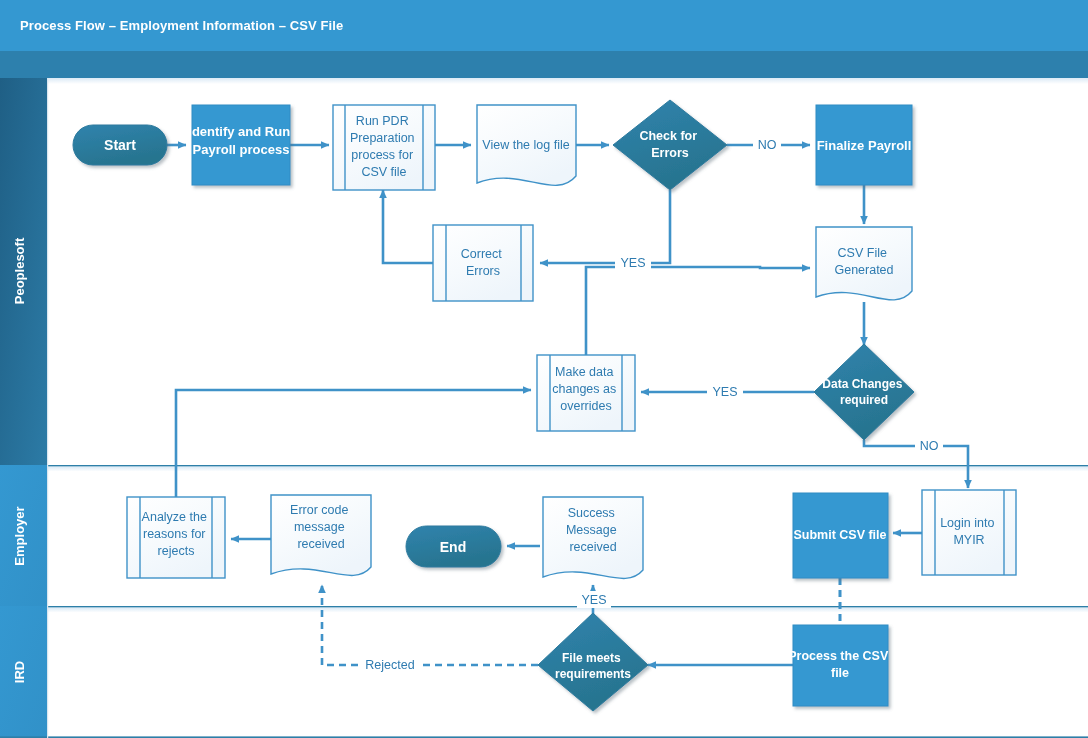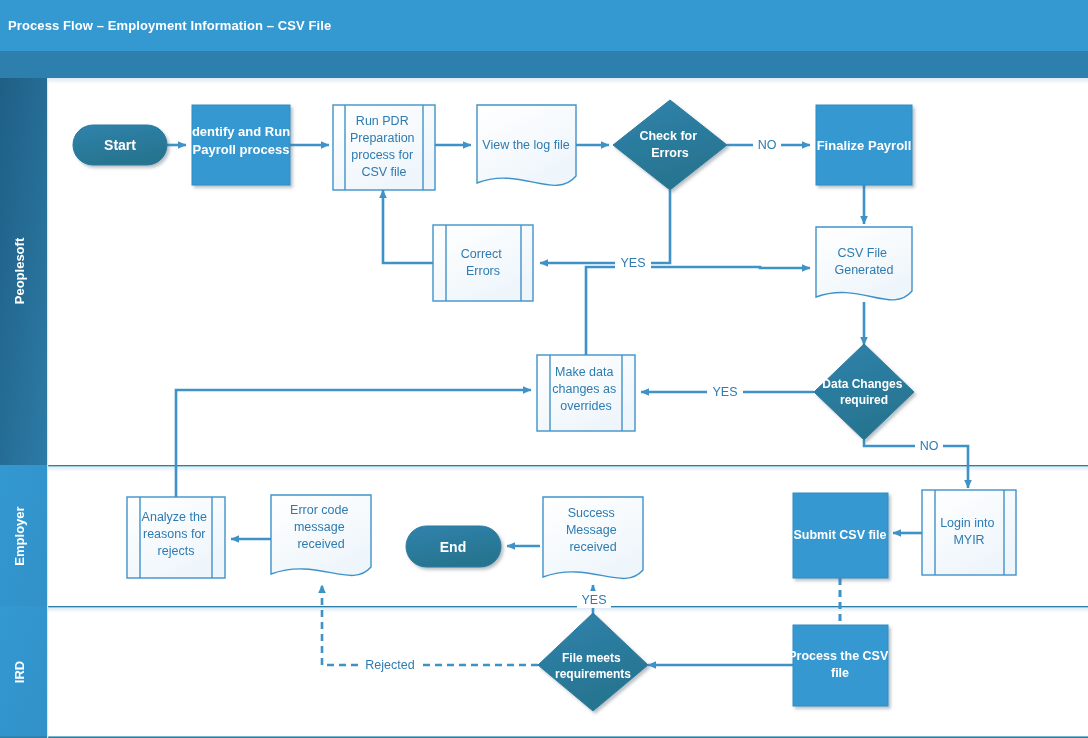--- a/index.html
+++ b/index.html
@@ -1,21 +1,21 @@
 <!DOCTYPE html>
 <html><head>
 <meta charset="utf-8">
 <style>
   html,body{margin:0;padding:0;background:#fff;}
   body{width:1088px;height:738px;overflow:hidden;
        font-family:"Liberation Sans","DejaVu Sans",sans-serif;}
   #page{position:relative;width:1088px;height:738px;}
   .band1{position:absolute;left:0;top:0;width:1088px;height:51px;background:#3498d1;}
   .band2{position:absolute;left:0;top:51px;width:1088px;height:27px;background:#2d80ad;}
-  .band-title{position:absolute;left:8px;top:18px;color:#ffffff;font-size:13px;
+  .band-title{position:absolute;left:20px;top:18px;color:#ffffff;font-size:13px;
               font-weight:600;letter-spacing:.1px;white-space:nowrap;}
   .canvas{position:absolute;left:0;top:78px;width:1088px;height:660px;}
   svg{display:block;}
   .lane-label{font-size:13px;font-weight:600;fill:#ffffff;}
 </style>
 </head>
 <body>
 
 <div id="page">
 

